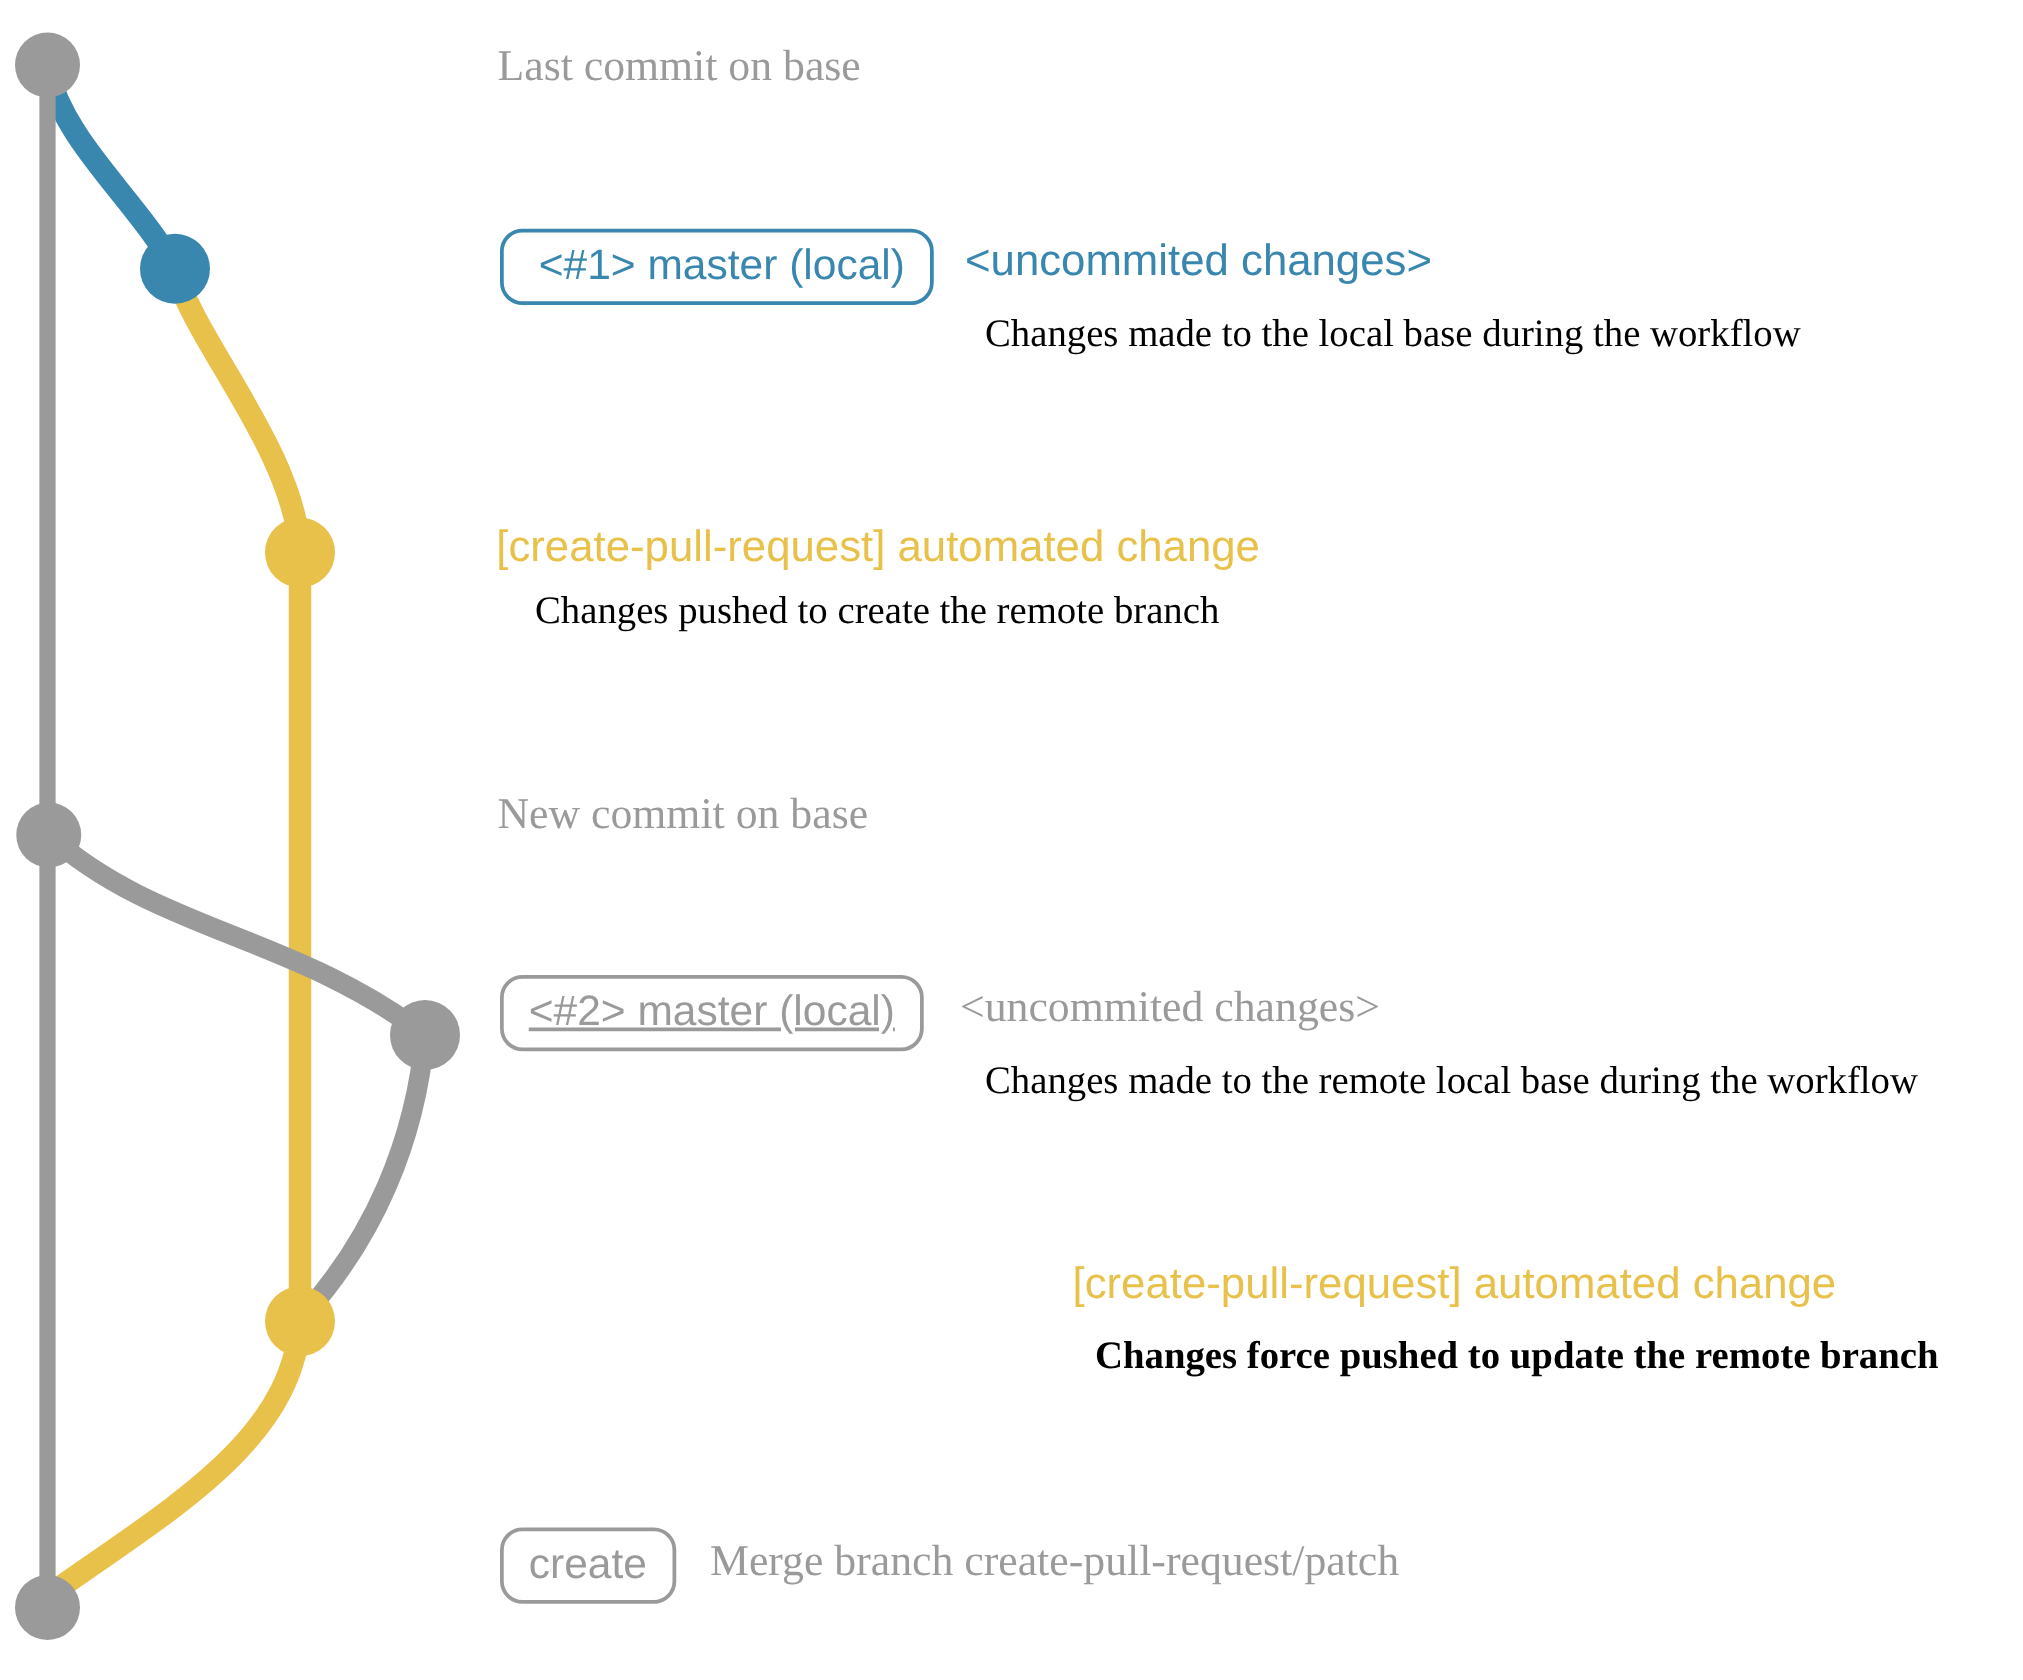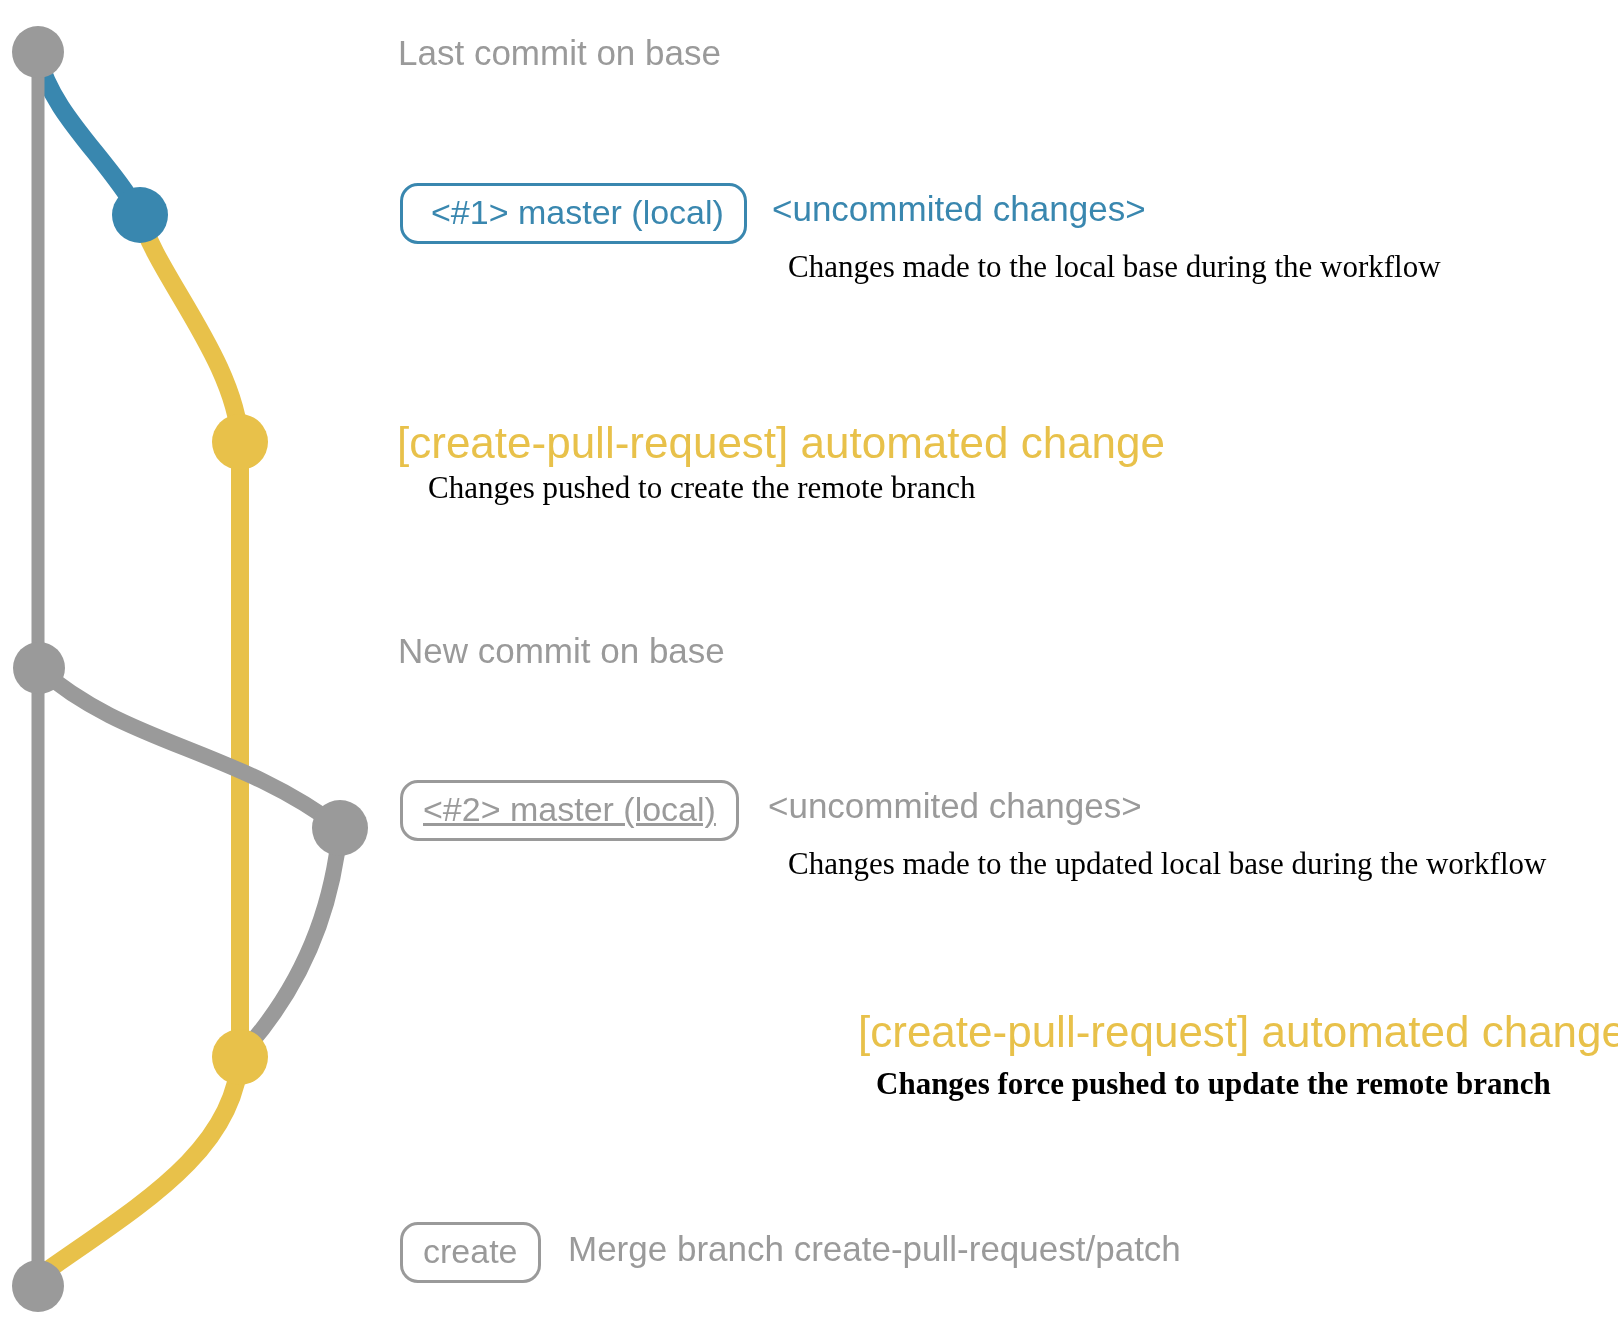--- a/index.html
+++ b/index.html
@@ -22,23 +22,23 @@
   }
   .stroke-gray  { stroke: var(--gray, #9a9a9a); }
   .stroke-blue  { stroke: var(--blue, #3987af); }
   .stroke-yellow{ stroke: var(--yellow, #e8c14a); }
 
   .txt {
     position: absolute;
     white-space: nowrap;
     line-height: 1.15;
   }
-  .sans-gray   { color: var(--gray, #9a9a9a);   font-size: 35px; }
+  .sans-gray   { color: var(--gray, #9a9a9a);   font-size: 35px; font-family: Liberation Serif, serif; }
   .sans-blue   { color: var(--blue, #3987af);   font-size: 35px; }
-  .sans-yellow { color: var(--yellow, #e8c14a); font-size: 44px; }
+  .sans-yellow { color: var(--yellow, #e8c14a); font-size: 35px; }
   .serif-black {
     color: var(--description_text, #000000);
     font-family: "Liberation Serif", serif;
     font-size: 31px;
   }
   .badge {
     position: absolute;
     display: inline-flex;
     align-items: center;
     justify-content: center;
@@ -89,21 +89,21 @@
 
   <div class="txt sans-yellow" style="left:397px; top:418px;">[create-pull-request] automated change</div>
   <div class="txt sans-gray" style="left:398px; top:631px;">New commit on base</div>
 
   <div class="txt serif-black" style="left:428px; top:470px;">Changes pushed to create the remote branch</div>
 
   <div class="badge badge-gray" style="left:400px; top:780px;text-decoration:underline;">
     <span>&lt;#2&gt; master (local)</span>
   </div>
   <div class="txt sans-gray" style="left:768px; top:786px;">&lt;uncommited changes&gt;</div>
-  <div class="txt serif-black" style="left:788px; top:846px;">Changes made to the updated local base during the workflow</div>
+  <div class="txt serif-black" style="left:788px; top:846px;">Changes made to the remote local base during the workflow</div>
 
   <div class="txt sans-yellow" style="left:858px; top:1007px;">[create-pull-request] automated change</div>
   <div class="txt serif-black" style="left:876px; top:1066px;font-weight:bold;">Changes force pushed to update the remote branch</div>
 
   <div class="badge badge-gray" style="left:400px; top:1222px;">
     <span>create</span>
   </div>
   <div class="txt sans-gray" style="left:568px; top:1229px;">Merge branch create-pull-request/patch</div>
 
 </div>

